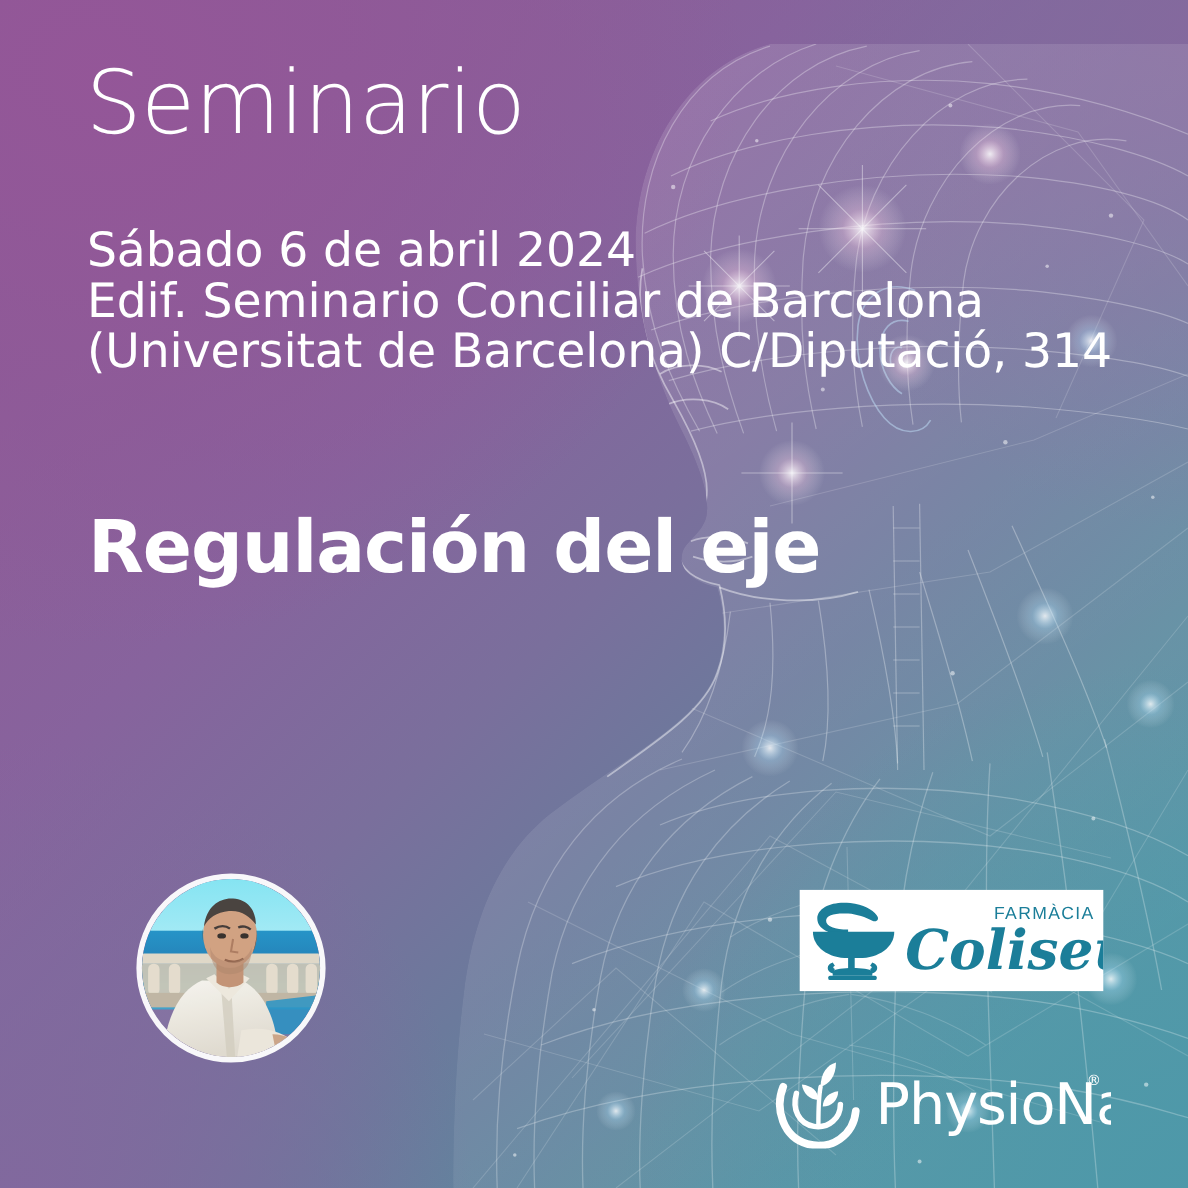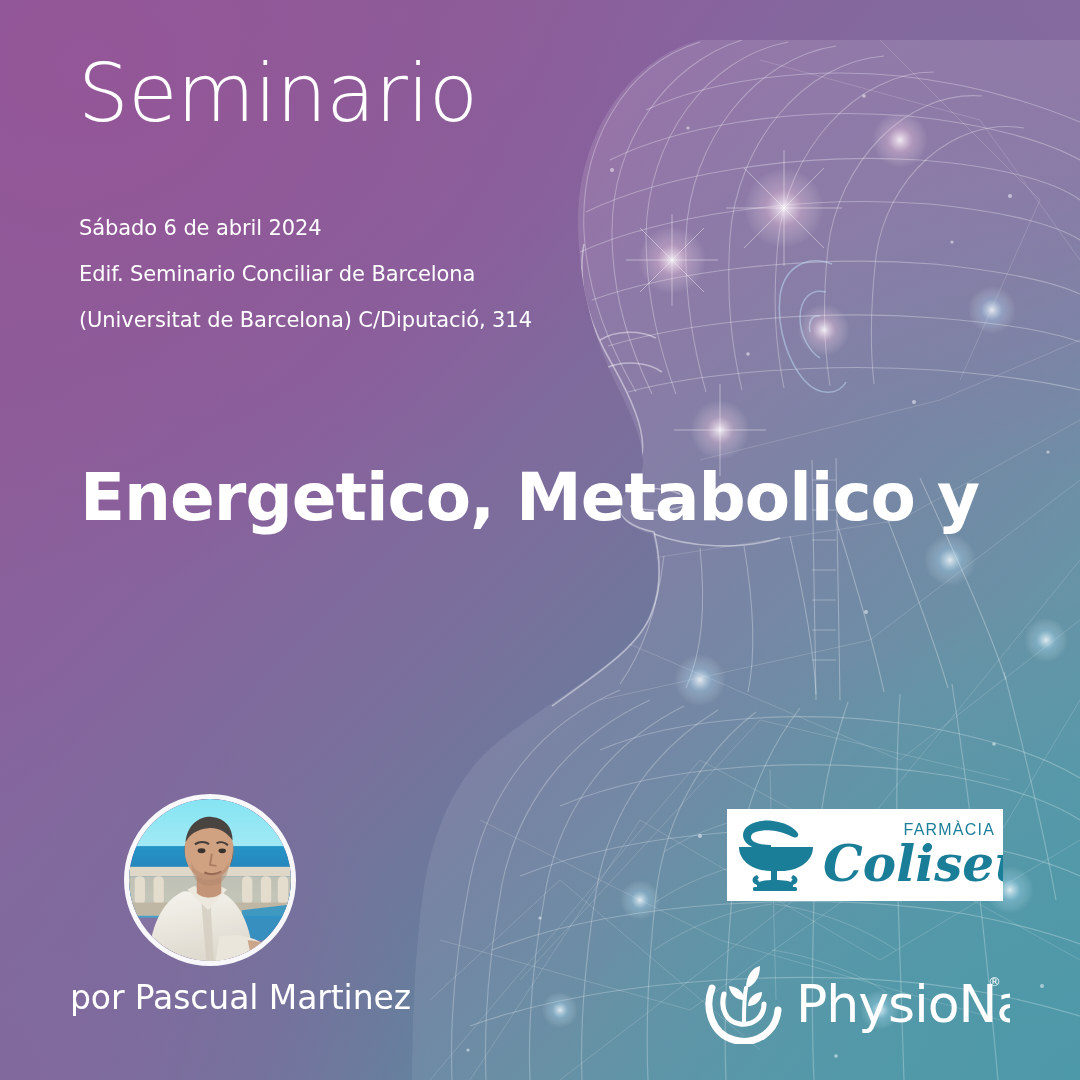--- a/index.html
+++ b/index.html
@@ -74,21 +74,21 @@
     line-height: 1;
     font-weight: 300;
     color: #ffffff;
     letter-spacing: -0.5px;
   }
   .meta {
     position: absolute;
     left: 79px;
     top: 205px;
     color: #ffffff;
-    font-size: 21px;
+    font-size: 43px;
     line-height: 46px;
     font-weight: 400;
     letter-spacing: -0.1px;
   }
   .headline {
     position: absolute;
     left: 80px;
     top: 458px;
     width: 940px;
     color: #ffffff;
@@ -349,21 +349,21 @@
 
   <div class="title">Seminario</div>
 
   <div class="meta">
     <div>Sábado 6 de abril 2024</div>
     <div>Edif. Seminario Conciliar de Barcelona</div>
     <div>(Universitat de Barcelona) C/Diputació, 314</div>
   </div>
 
   <div class="headline">
-    <div>Energetico, Metabolico y</div>
+    <div>Regulación del eje</div>
   </div>
 
   <div class="avatar">
     <svg viewBox="0 0 172 172" xmlns="http://www.w3.org/2000/svg">
       <defs>
         <clipPath id="avClip">
             <circle cx="86" cy="86" r="86"></circle>
           </clipPath>
         <linearGradient id="sky" x1="0" y1="0" x2="0" y2="1">
           <stop offset="0%" stop-color="#7fe3f2"></stop>
@@ -422,21 +422,20 @@
         <path d="M88,58 L86,70 L93,71" stroke="#a9775a" stroke-width="2" fill="none"></path>
         <path d="M80,78 C86,81 94,80 98,77" stroke="#8e5f47" stroke-width="2.2" fill="none"></path>
 
         <path d="M66,66 C70,84 100,86 106,66 C106,84 98,92 85,92 C72,92 66,82 66,66 Z" fill="#a87f63" opacity="0.45"></path>
 
         <rect x="0" y="0" width="172" height="172" fill="#ffffff" opacity="0.05"></rect>
       </g>
     </svg>
   </div>
 
-  <div class="speaker-name">por Pascual Martinez</div>
 
   <div class="coliseum">
     <svg viewBox="0 0 276 92" xmlns="http://www.w3.org/2000/svg">
 
       <g fill="#1b7e99">
         <path d="M16,26 C16,16 30,10 46,12 C58,13.5 66,18 70,23
                  C73,26.5 70,30 66,28 C60,25 52,22 44,21.5
                  C32,20.8 24,23 24,28 C24,33 32,36 44,36
                  L44,41 C26,41 16,35 16,26 Z"></path>
         <path d="M12,38 L86,38 C86,52 72,62 54,62 L44,62

